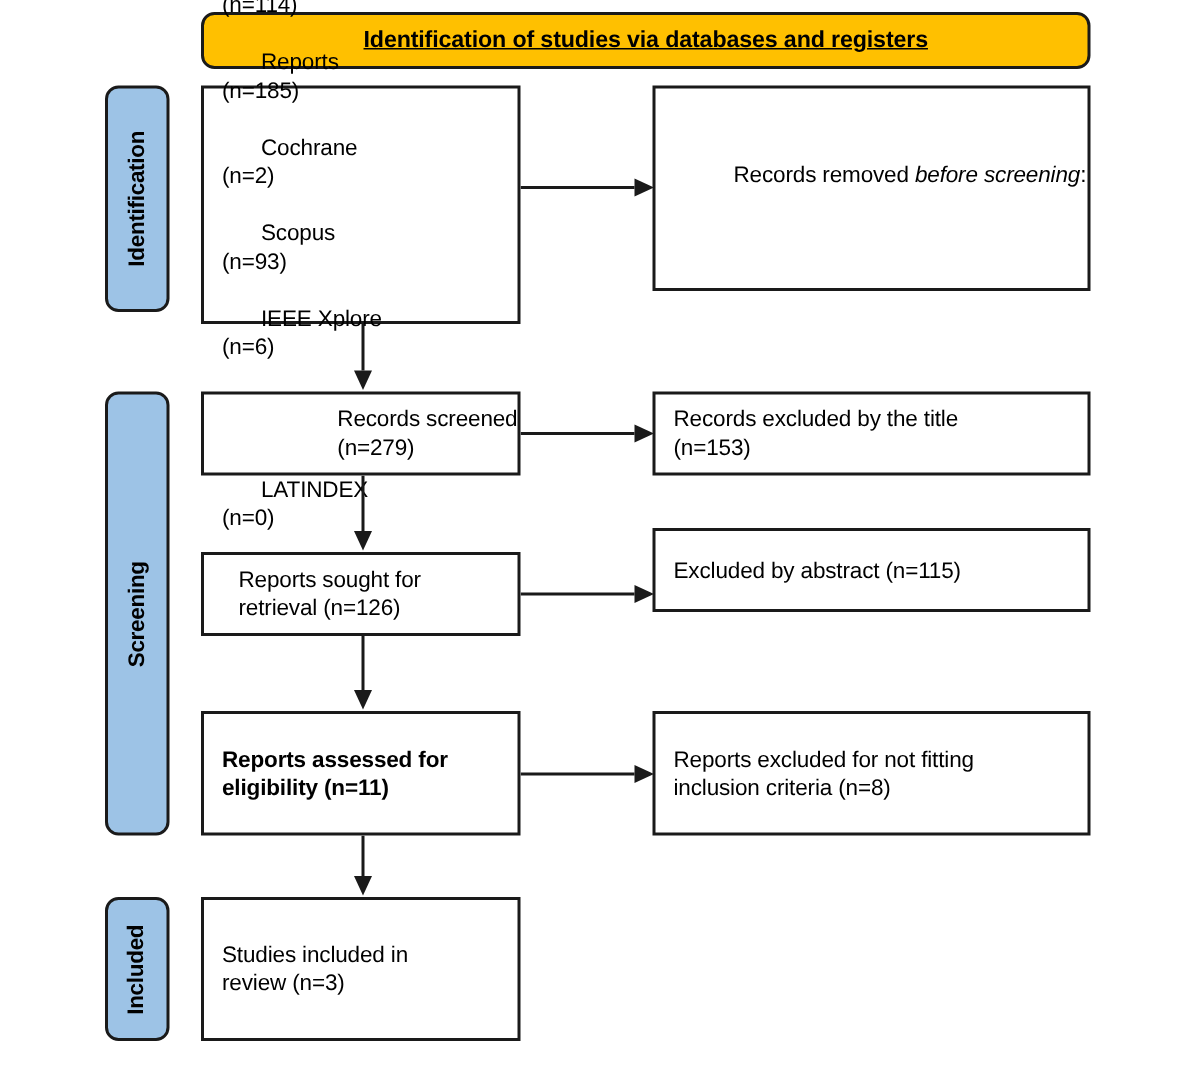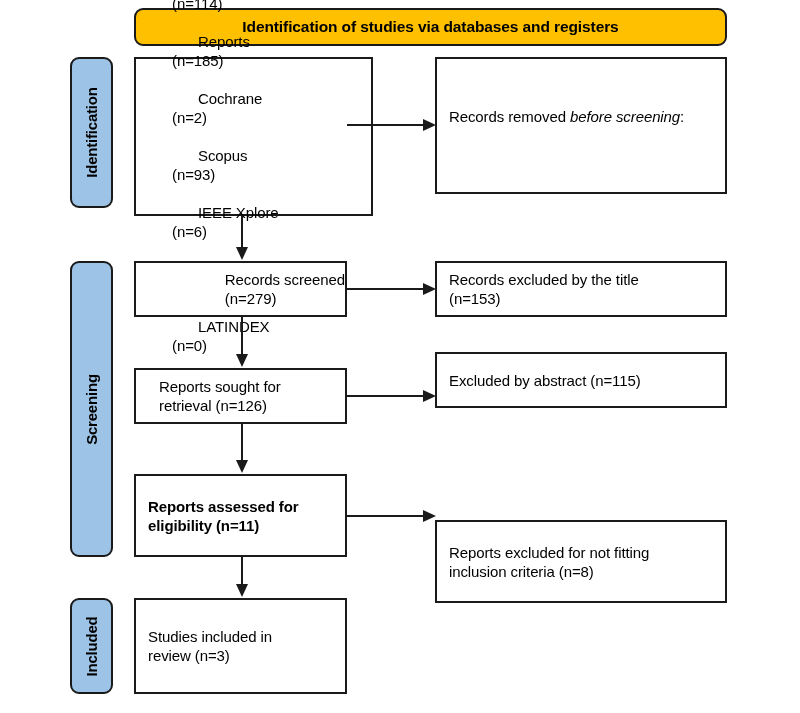--- a/index.html
+++ b/index.html
@@ -27,20 +27,21 @@
     top: 8px;
     width: 593px;
     height: 38px;
     background: #FFC000;
     border: 2px solid #1a1a1a;
     border-radius: 9px;
     box-sizing: border-box;
     display: flex;
     align-items: center;
     justify-content: center;
+    text-decoration: underline;
   }
   .banner-text {
     font-size: 15.5px;
     font-weight: bold;
     color: #000000;
     letter-spacing: -0.1px;
     text-align: center;
   }
 
   
@@ -82,31 +83,31 @@
     line-height: 19px;
     color: #000000;
     padding: 0 0 0 12px;
     white-space: pre-line;
     letter-spacing: -0.1px;
   }
   .box-text .ital { font-style: italic; }
   .box-text .ind  { display: inline-block; width: 26px; }
 
   
-  #box-records-identified { left: 134px; top: 57px;  width: 239px; height: 159px; padding-left: 24px; }
+  #box-records-identified { left: 134px; top: 57px;  width: 213px; height: 159px; }
   #box-records-screened   { left: 134px; top: 261px; width: 213px; height: 56px; justify-content: flex-end;  }
   #box-reports-sought     { left: 134px; top: 368px; width: 213px; height: 56px; padding-left: 11px;  }
   #box-reports-assessed   { left: 134px; top: 474px; width: 213px; height: 83px; font-weight: bold;  }
   #box-studies-included   { left: 134px; top: 598px; width: 213px; height: 96px;  }
 
   
-  #box-records-removed    { left: 435px; top: 57px;  width: 292px; height: 137px; }
+  #box-records-removed    { left: 435px; top: 57px;  width: 292px; height: 137px; padding-left: 40px; }
   #box-excluded-title     { left: 435px; top: 261px; width: 292px; height: 56px;  }
   #box-excluded-abstract  { left: 435px; top: 352px; width: 292px; height: 56px;  }
-  #box-excluded-criteria  { left: 435px; top: 474px; width: 292px; height: 83px; margin-top: 46px;  }
+  #box-excluded-criteria  { left: 435px; top: 474px; width: 292px; height: 83px;  }
 
   
   .arrow {
     position: absolute;
   }
   .arrow svg { display: block; }
 </style>
 </head>
 <body>
 

